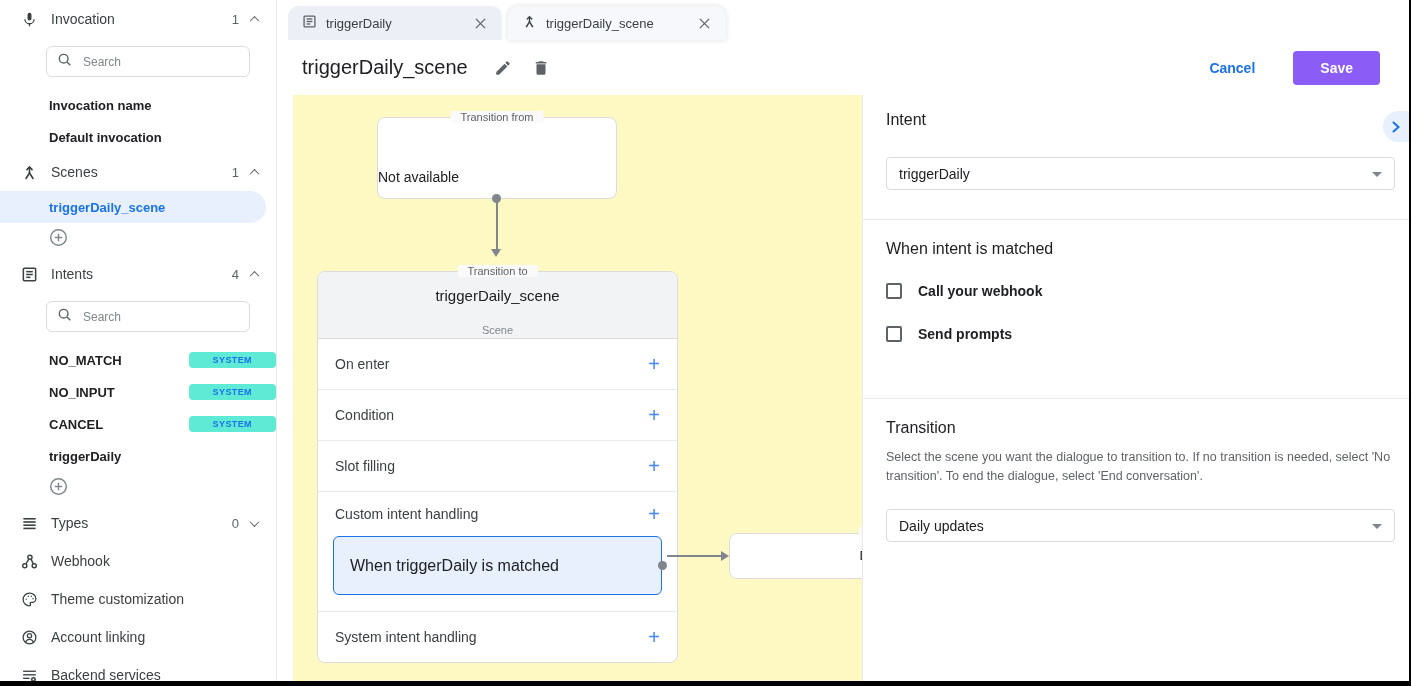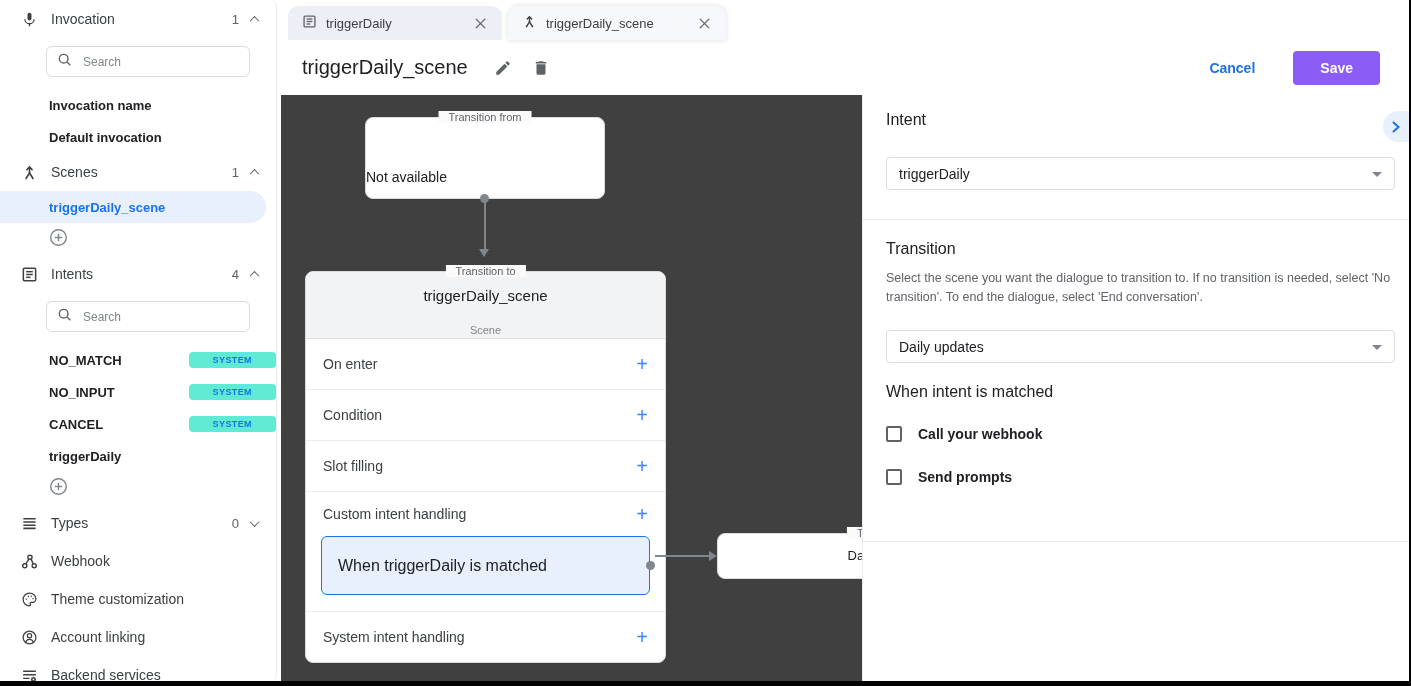--- a/index.html
+++ b/index.html
@@ -2,21 +2,21 @@
 <html><head>
 <meta charset="utf-8">
 <style>
   * { box-sizing: border-box; }
   body { margin:0; background:#000; width:1411px; height:686px; position:relative;
          font-family:"Liberation Sans", sans-serif; -webkit-font-smoothing:antialiased; }
   .app { position:absolute; left:0; top:0; width:1409px; height:681px; background:#fff; overflow:hidden; }
 
   
   .sidebar { position:absolute; left:0; top:0; width:277px; height:100%; background:#fff;
-             border-right:1px solid #e8eaed; overflow:hidden;border-radius:6px; }
+             border-right:1px solid #e8eaed; overflow:hidden; }
   .nav-row { display:flex; align-items:center; height:38px; padding:0 18px 0 19px; cursor:pointer; }
   .nav-icon { width:20px; display:flex; justify-content:center; align-items:center; margin-right:12px; flex:none; }
   .nav-label { font-size:14px; color:#3c4043; flex:1; }
   .nav-count { font-size:13px; color:#5f6368; margin-right:12px; }
   .chev { width:7px; height:7px; border-right:1.8px solid #5f6368; border-bottom:1.8px solid #5f6368; flex:none; }
   .chev.up { transform:rotate(-135deg) translate(-1px,-1px); }
   .chev.down { transform:rotate(45deg) translate(-1px,-1px); }
   .search-wrap { padding:8px 26px 12px 46px; }
   .search-box { height:31px; border:1px solid #dadce0; border-radius:6px; display:flex; align-items:center;
                 padding:0 10px; gap:9px; background:#fff; }
@@ -42,21 +42,21 @@
 
   .page-header { height:55px; display:flex; align-items:center; padding:0 16px 0 25px; background:#fff; }
   .page-title { font-size:20px; color:#202124; margin-right:20px; }
   .hicon { display:flex; align-items:center; padding:6px; cursor:pointer; margin-right:8px; }
   .spacer { flex:1; }
   .btn-cancel { color:#1a73e8; font-size:14px; font-weight:bold; padding:8px 16px; cursor:pointer; margin-right:22px; }
   .btn-save { background:#8b5cf6; color:#fff; font-size:14px; font-weight:bold; padding:9px 27px;
               border-radius:4px; cursor:pointer; margin-right:13px; }
 
   
-  .canvas { position:absolute; left:4px; top:95px; width:585px; bottom:0; background:#404040; overflow:hidden; }
+  .canvas { position:absolute; left:16px; top:95px; width:585px; bottom:0; background:#fef9c3; overflow:hidden; }
   .legend { position:absolute; top:-7px; left:50%; transform:translateX(-50%); background:#fafafa;
             padding:0 10px; font-size:11px; color:#5f6368; white-space:nowrap; }
   .from-box { position:absolute; left:84px; top:22px; width:240px; height:82px; background:#fff;
               border:1px solid #dadce0; border-radius:8px; }
   .from-box .value { text-align:left; margin-top:51px; font-size:14px; color:#202124; }
   .vdot { position:absolute; left:199px; top:99px; width:9px; height:9px; border-radius:50%; background:#80868b; }
   .vline { position:absolute; left:202.5px; top:106px; width:2px; height:48px; background:#80868b; }
   .varrow { position:absolute; left:198px; top:154px; width:0; height:0;
             border-left:5.5px solid transparent; border-right:5.5px solid transparent; border-top:8px solid #80868b; }
 
@@ -421,36 +421,36 @@
           <svg width="8" height="12" viewBox="0 0 8 12" fill="none" stroke="#1a73e8" stroke-width="2" stroke-linecap="round">
             <path d="M1.5 1.5 L6.5 6 L1.5 10.5"></path>
           </svg>
         </div>
         <div class="select sel1">
           <span>triggerDaily</span>
           <span class="caret"></span>
         </div>
       </div>
 
+      <div class="psec psec2">
+        <div class="phead">When intent is matched</div>
+        <div class="cbrow cb1">
+          <span class="checkbox"></span>
+          <span class="cblabel">Call your webhook</span>
+        </div>
+        <div class="cbrow cb2">
+          <span class="checkbox"></span>
+          <span class="cblabel">Send prompts</span>
+        </div>
+      </div>
+
       <div class="psec psec3">
         <div class="phead">Transition</div>
         <div class="pdesc">Select the scene you want the dialogue to transition to. If no transition is needed, select 'No transition'. To end the dialogue, select 'End conversation'.</div>
         <div class="select sel2">
           <span>Daily updates</span>
           <span class="caret"></span>
         </div>
       </div>
 
-      <div class="psec psec2">
-        <div class="phead">When intent is matched</div>
-        <div class="cbrow cb1">
-          <span class="checkbox"></span>
-          <span class="cblabel">Call your webhook</span>
-        </div>
-        <div class="cbrow cb2">
-          <span class="checkbox"></span>
-          <span class="cblabel">Send prompts</span>
-        </div>
-      </div>
-
     </div>
   </div>
 </div>
 
 </body></html>

